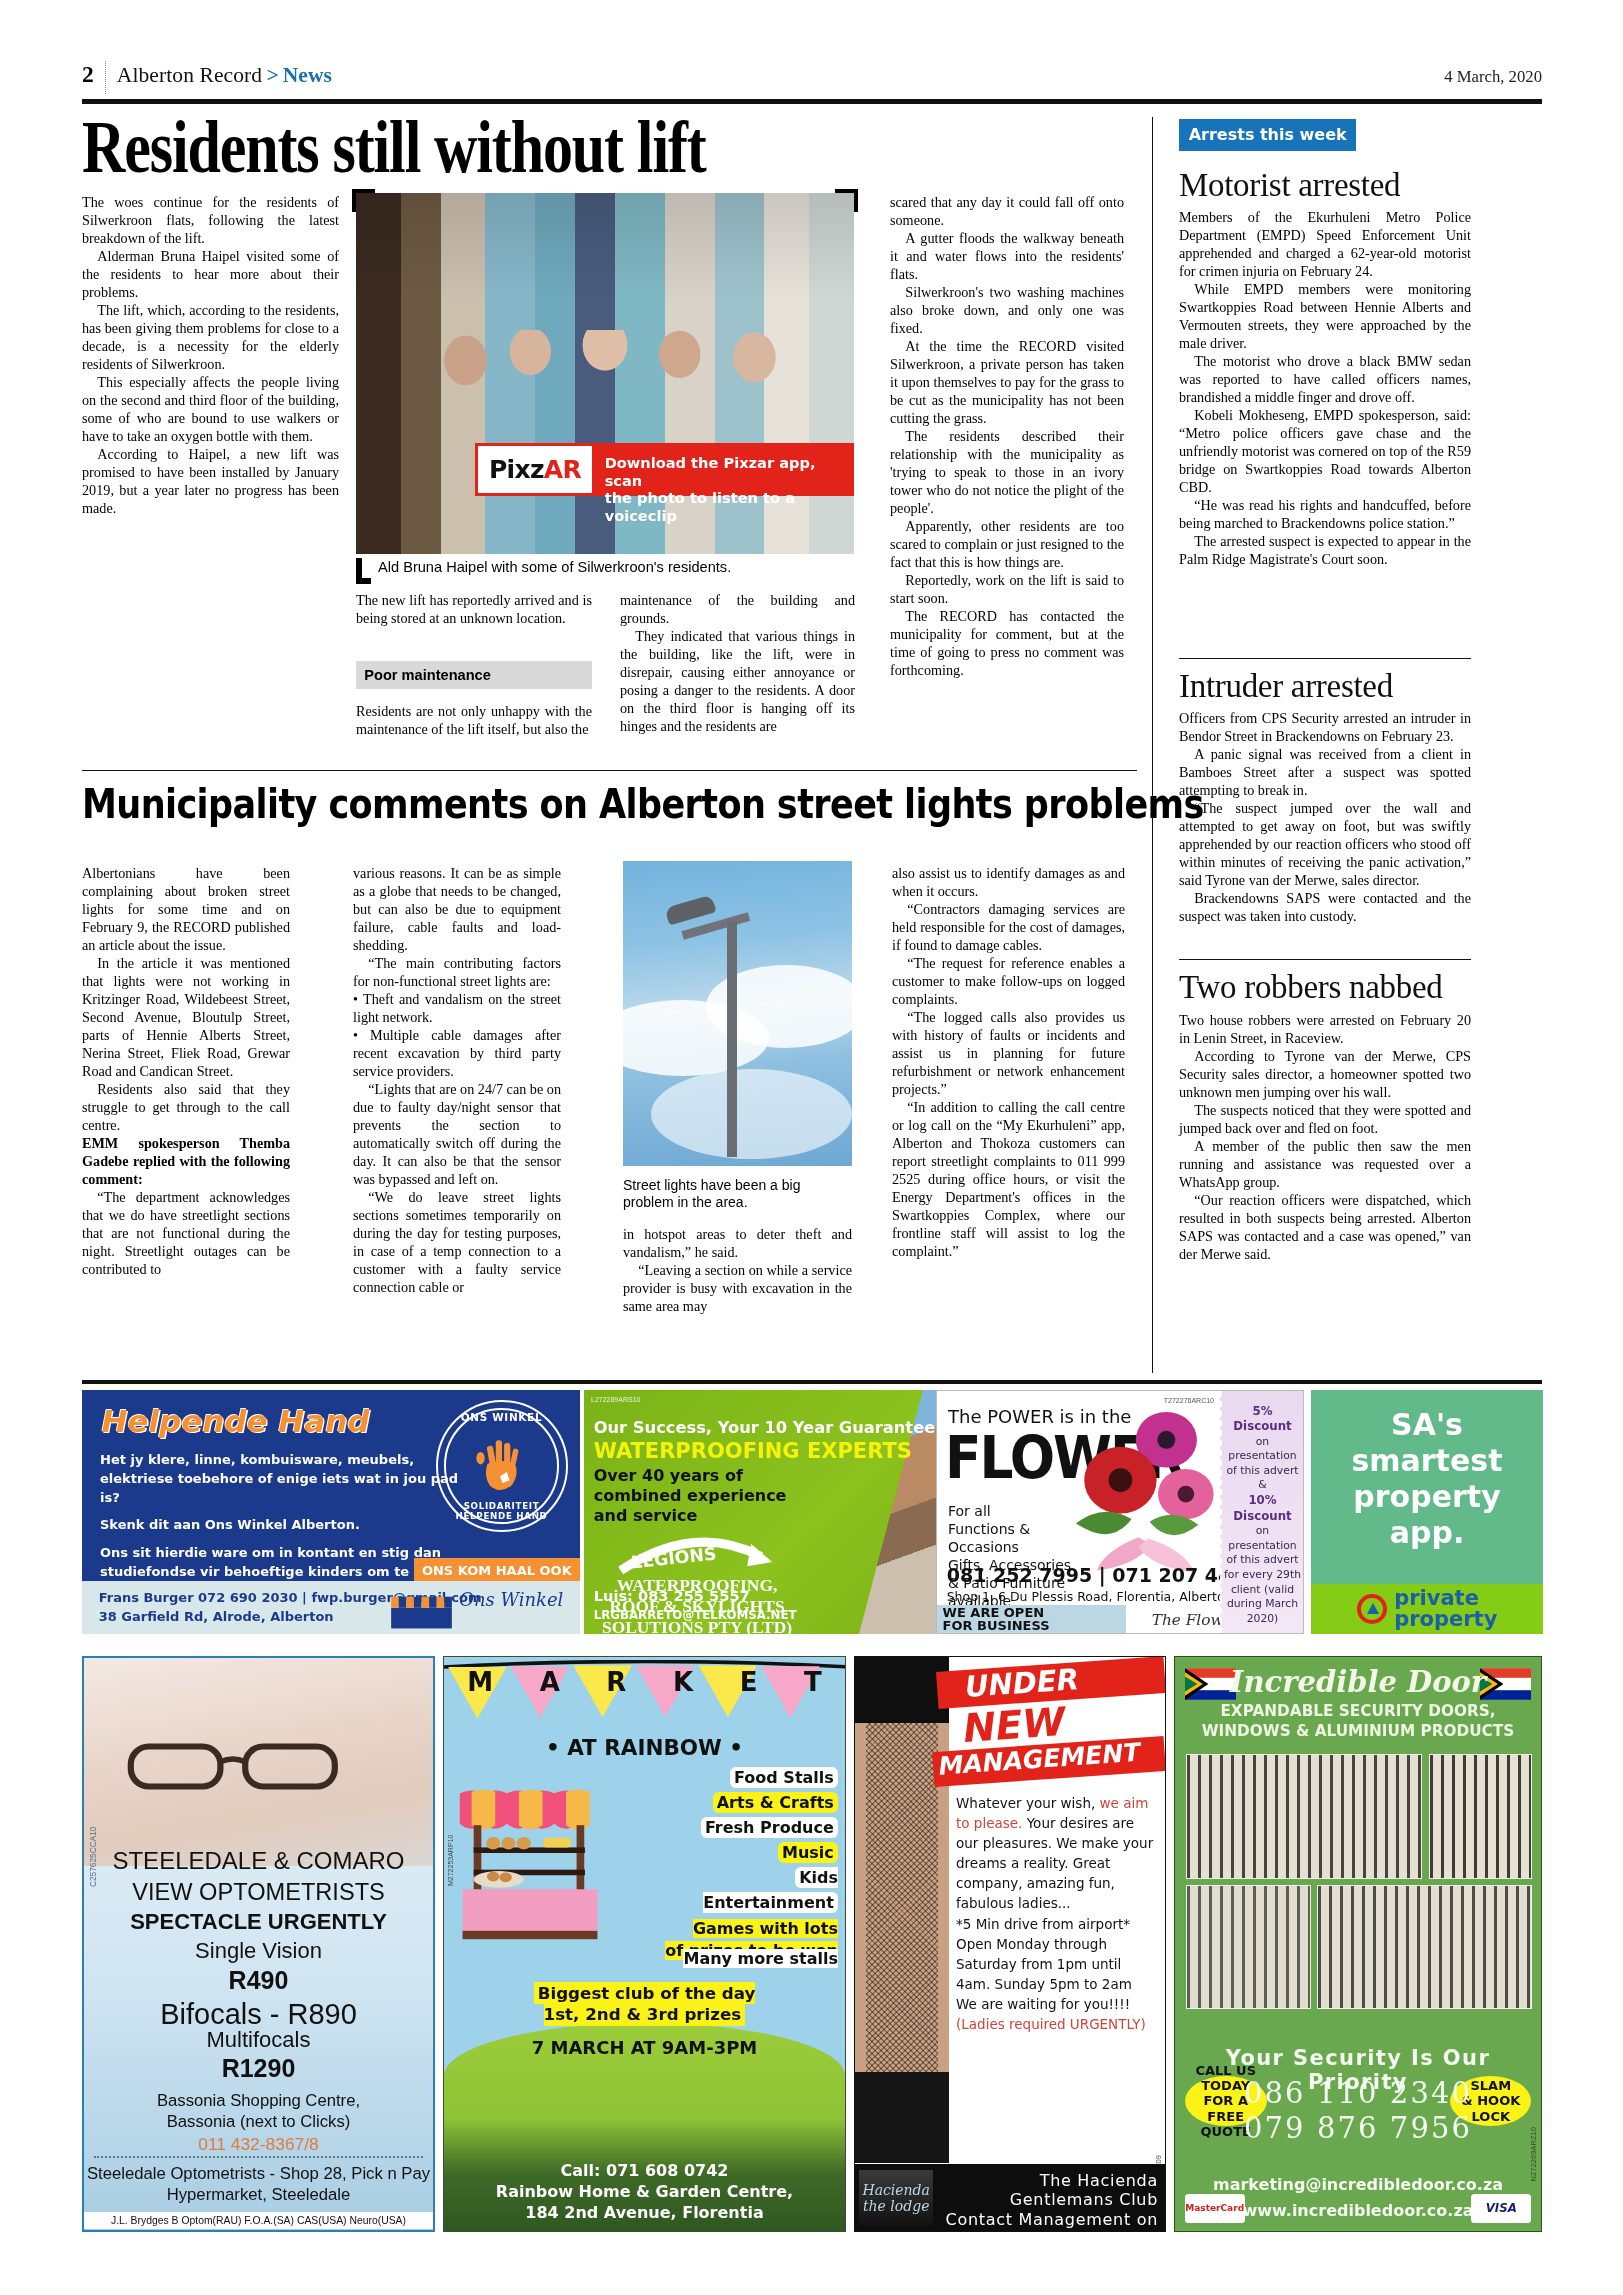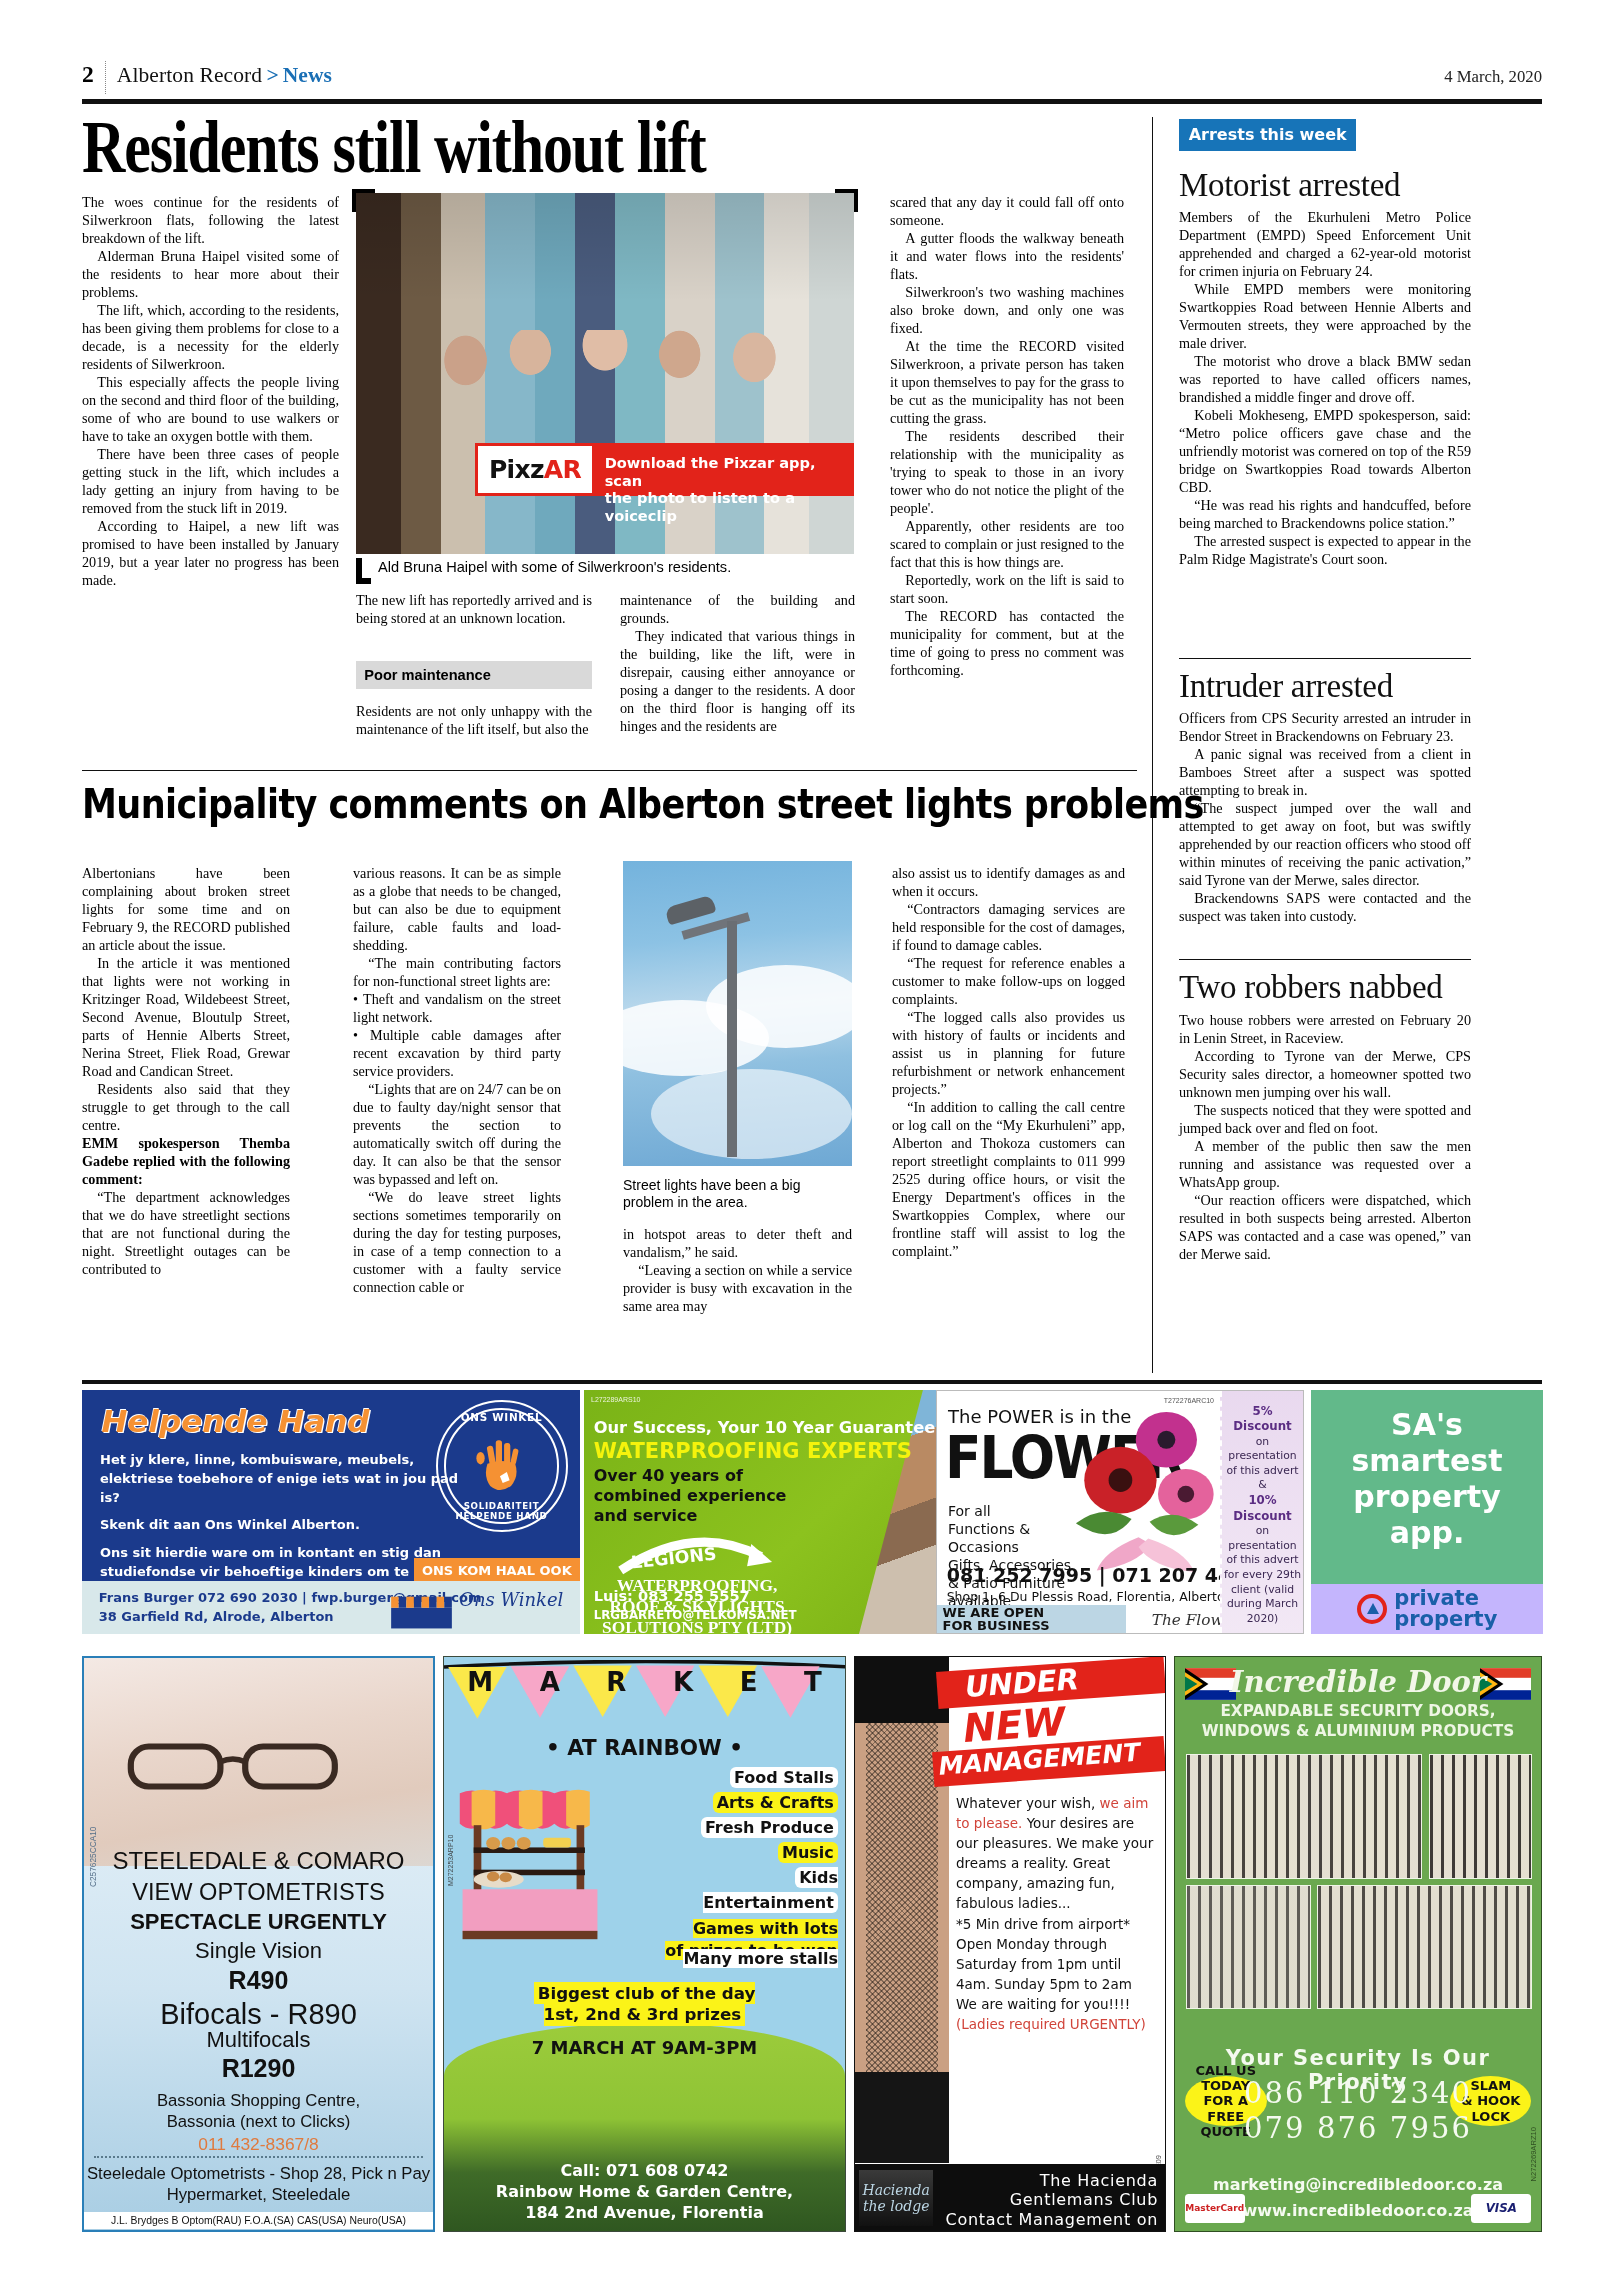--- a/index.html
+++ b/index.html
@@ -182,21 +182,21 @@
   .fl-coupon b { color:#5b2d83; font-size:11.8px; }
   .fl-script { position:absolute; right:11px; bottom:4.2px; font-family:"DejaVu Serif",serif;
      font-style:italic; font-size:15.3px; color:#333; }
 
   
   .pp { background:#62b98a; }
   .pp-txt { position:absolute; left:0; right:0; top:16.7px; text-align:center; color:#fff;
      font-family:"DejaVu Sans",sans-serif; font-weight:bold; font-size:30px; line-height:36px; }
   .pp-dl { position:absolute; left:0; right:0; bottom:12.5px; text-align:center; color:#111;
      font-family:"DejaVu Sans",sans-serif; font-weight:bold; font-size:16.7px; }
-  .pp-foot { position:absolute; left:0; right:0; bottom:0; height:50px; background:#c4b5fd;
+  .pp-foot { position:absolute; left:0; right:0; bottom:0; height:50px; background:#84cc16;
      display:flex; align-items:center; justify-content:center; gap:7px; }
   .pp-mark { width:30.5px; height:30.5px; border:4.2px solid #e2231a; border-radius:50%; position:relative; }
   .pp-mark:after { content:""; position:absolute; left:6.2px; top:4.9px; width:0; height:0;
      border-left:6.2px solid transparent; border-right:6.2px solid transparent; border-bottom:11px solid #1a5fa8; }
   .pp-word { font-family:"DejaVu Sans",sans-serif; font-weight:bold; font-size:21px; color:#1a5fa8; line-height:21px; }
 
   
   .op { background:linear-gradient(180deg,#eef6fb 0%, #cfe4f1 58%, #a8cde3 100%); border:2.1px solid #2a7fb8; }
   .op-photo { position:absolute; left:0; top:0; right:0; height:208px;
      background:linear-gradient(170deg,#f4e9e4 0%, #e9d6cb 40%, #e1cbbd 70%, #dcd7d2 100%); }
@@ -327,21 +327,20 @@
   </div>
   <div class="mh-rule"></div>
 
   <div class="lead-head">Residents still without lift</div>
 
   <div class="col" style="left:82px; top:193px; width:257px;">
     <p>The woes continue for the residents of Silwerkroon flats, following the latest breakdown of the lift.</p>
     <p>Alderman Bruna Haipel visited some of the residents to hear more about their problems.</p>
     <p>The lift, which, according to the residents, has been giving them problems for close to a decade, is a necessity for the elderly residents of Silwerkroon.</p>
     <p>This especially affects the people living on the second and third floor of the building, some of who are bound to use walkers or have to take an oxygen bottle with them.</p>
-    <p>There have been three cases of people getting stuck in the lift, which includes a lady getting an injury from having to be removed from the stuck lift in 2019.</p>
     <p>According to Haipel, a new lift was promised to have been installed by January 2019, but a year later no progress has been made.</p>
   </div>
 
   <div class="photo-wrap">
     <div class="photo">
       <div class="photo-people"></div>
     </div>
     <div class="photo-corner-tl"></div>
     <div class="photo-corner-tr"></div>
     <div class="pixz-bar">

